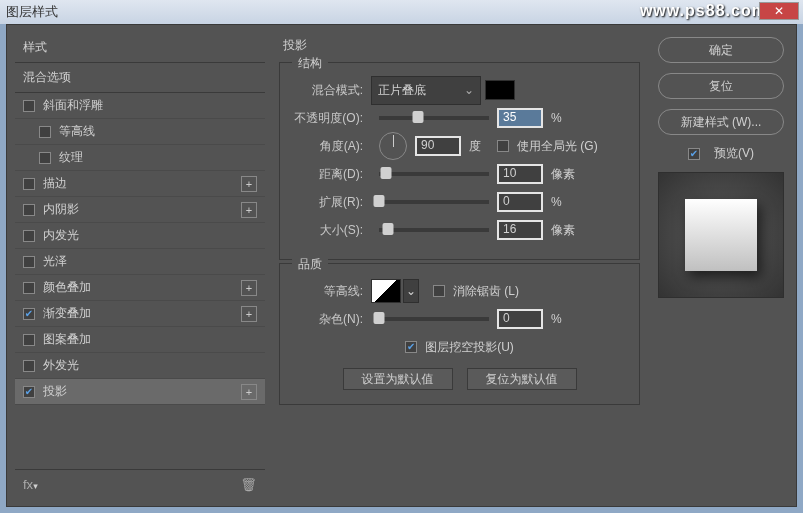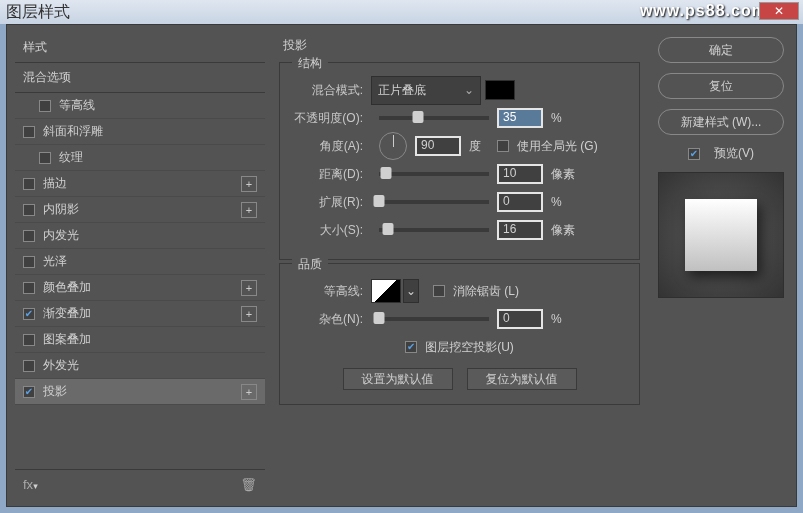--- a/index.html
+++ b/index.html
@@ -1,18 +1,18 @@
 <!DOCTYPE html>
 <html><head>
 <meta charset="utf-8">
 <style>
 *{box-sizing:border-box;margin:0;padding:0;font-family:"Microsoft YaHei",sans-serif;font-size:12px;color:#d0d0d0}
 body{background:#8fa8c5;width:803px;height:513px;overflow:hidden;position:relative}
 .titlebar{height:24px;background:linear-gradient(#dfe6f0,#c8d4e4);display:flex;align-items:center;padding:0 6px;position:relative}
-.titlebar-title{color:#333;font-size:16px}
+.titlebar-title{color:#333;font-size:13px}
 .watermark{position:absolute;right:10px;top:2px;color:#fff;font-size:16px;font-weight:bold;text-shadow:1px 1px 2px #000;letter-spacing:1px}
 .close-btn{position:absolute;right:4px;top:2px;width:40px;height:18px;background:#c74545;border:1px solid #999;display:flex;align-items:center;justify-content:center;color:#fff}
 .dialog-body{position:absolute;top:24px;left:6px;right:6px;bottom:6px;background:#535353;border:1px solid #3a3a3a;display:flex;padding:8px}
 .left-panel{width:250px;display:flex;flex-direction:column}
 .section-header{padding:6px 8px;color:#d0d0d0}
 .style-list{flex:1;border-top:1px solid #3a3a3a;border-bottom:1px solid #3a3a3a}
 .style-item{height:26px;display:flex;align-items:center;padding:0 8px;border-bottom:1px solid #4a4a4a;cursor:pointer;position:relative}
 .style-item.sub{padding-left:24px}
 .style-item.selected{background:#6a6a6a}
 .cb{width:12px;height:12px;border:1px solid #888;margin-right:8px;display:inline-flex;align-items:center;justify-content:center;background:#404040}
@@ -55,27 +55,27 @@
   <span class="watermark">www.ps88.com.cn</span>
   <div class="close-btn">✕</div>
 </div>
 
 <div class="dialog-body">
 
   <div class="left-panel">
     <div class="section-header">样式</div>
     <div class="section-header" style="border-top:1px solid #3a3a3a">混合选项</div>
     <div class="style-list" id="style-list">
+        <div class="style-item">
+          <span class="cb"></span>
+          <span>斜面和浮雕</span>
+        </div>
         <div class="style-item sub">
           <span class="cb"></span>
           <span>等高线</span>
-        </div>
-        <div class="style-item">
-          <span class="cb"></span>
-          <span>斜面和浮雕</span>
         </div>
         <div class="style-item sub">
           <span class="cb"></span>
           <span>纹理</span>
         </div>
         <div class="style-item">
           <span class="cb"></span>
           <span>描边</span>
           <span class="plus-btn">+</span>
         </div>

